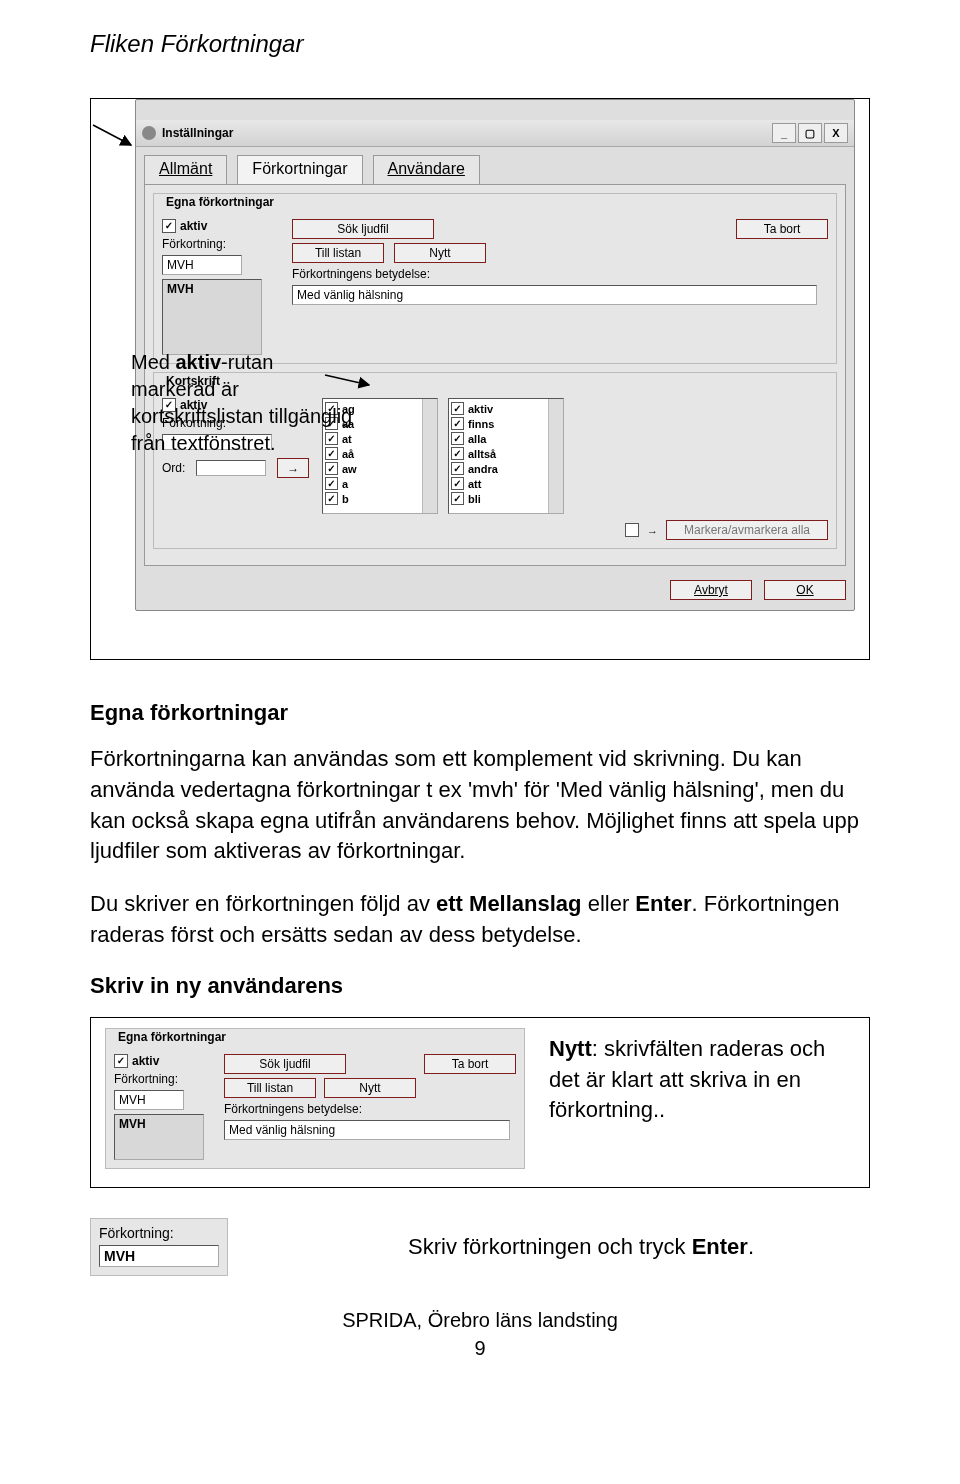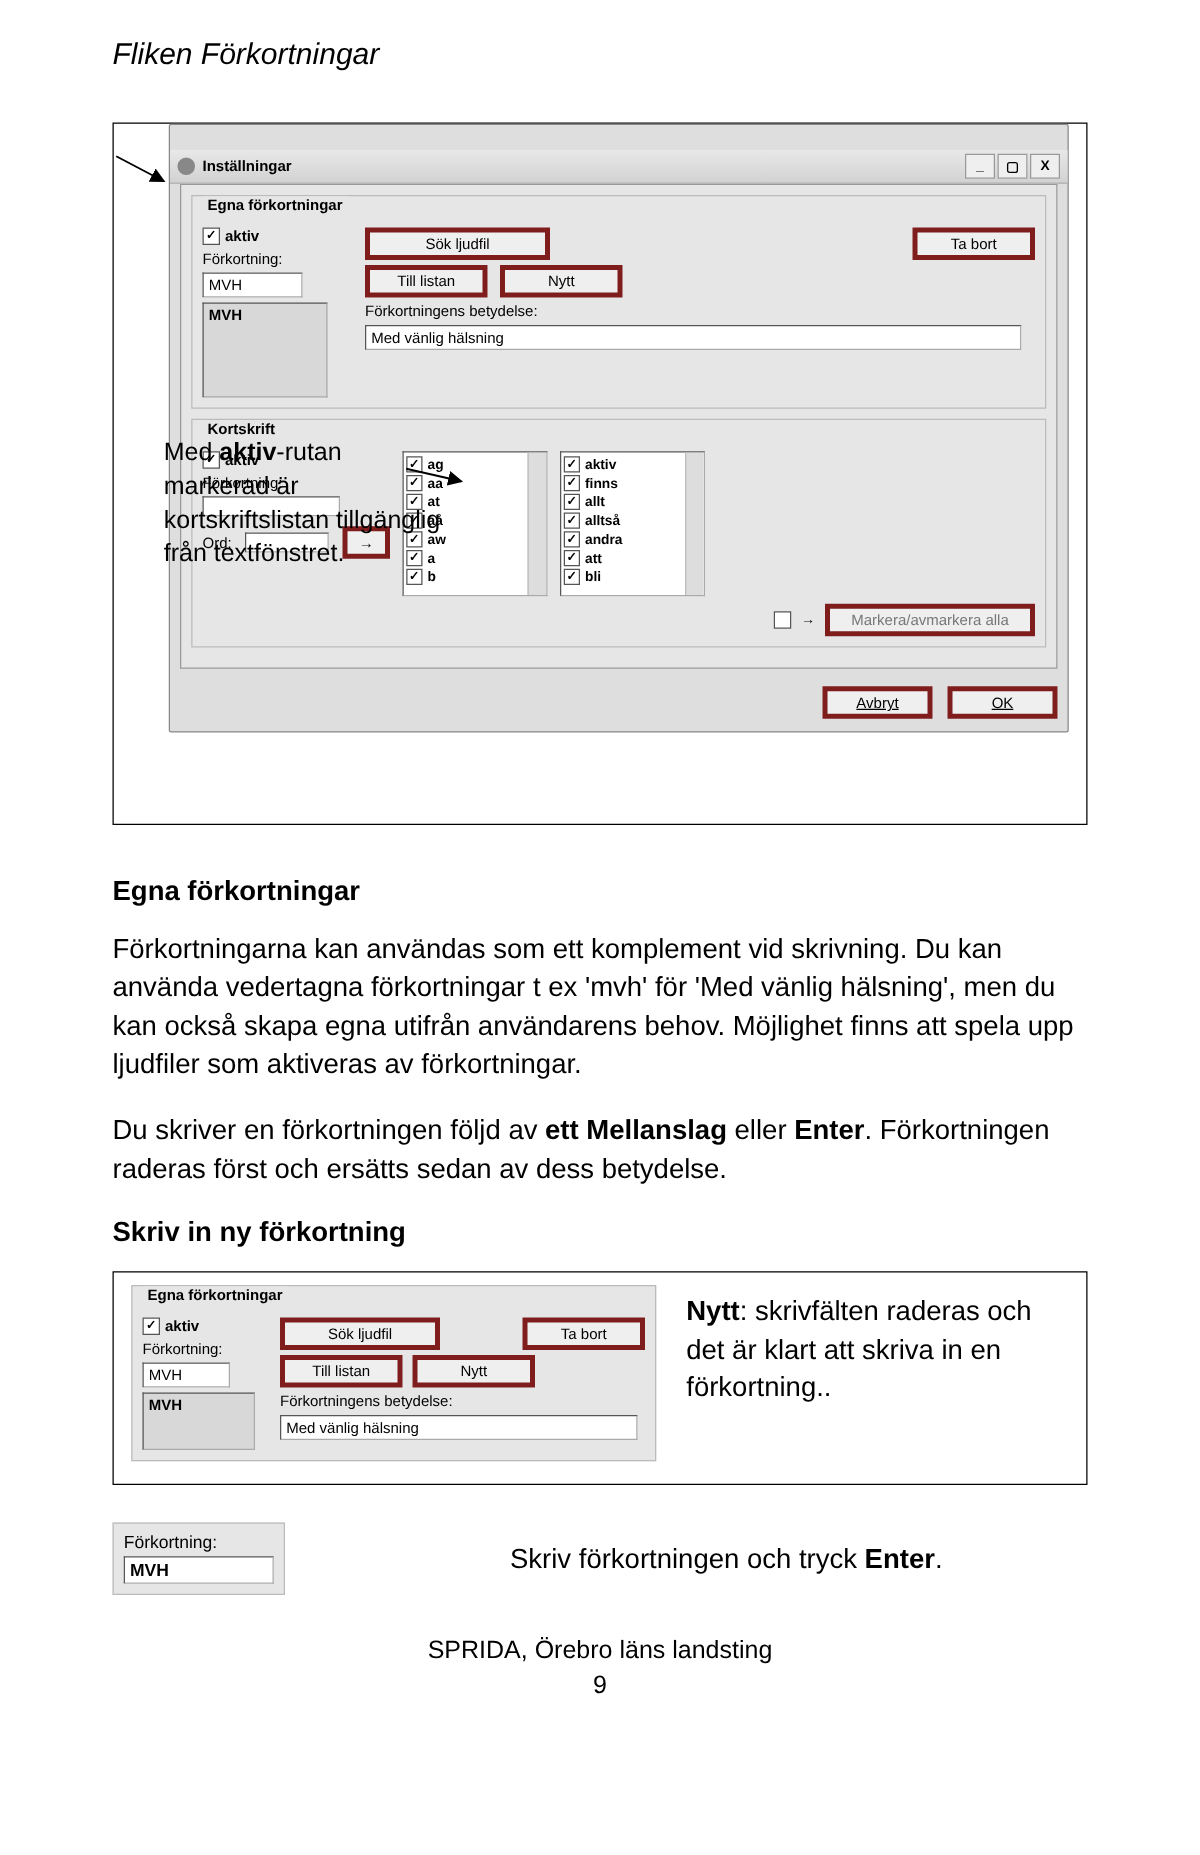--- a/index.html
+++ b/index.html
@@ -123,21 +123,21 @@
     display: flex;
     align-items: center;
     gap: 8px;
     font-size: 12px;
   }
   .lbl { font-size: 12px; font-weight: normal; }
   .btn {
     font-size: 12px;
     padding: 2px 10px;
     background: #efefef;
-    border: 4px solid #7f1d1d;
+    border: 1px solid #7f1d1d;
     min-width: 70px;
     text-align: center;
   }
   .input {
     font-family: Tahoma, Arial;
     font-size: 12px;
     background: #fff;
     border: 1px inset #aaa;
     padding: 2px 4px;
     min-height: 16px;
@@ -252,20 +252,25 @@
       </div>
       <div class="callout-graphic">
 
         <div class="win">
           <div class="win-titlebar">
             <span class="icon"></span>
             <span class="title">Inställningar</span>
             <span class="w-btn">_</span>
             <span class="w-btn">▢</span>
             <span class="w-btn">X</span>
+          </div>
+          <div class="tabs">
+            <div class="tab"><span>Allmänt</span></div>
+            <div class="tab active"><span>Förkortningar</span></div>
+            <div class="tab"><span>Användare</span></div>
           </div>
           <div class="panel">
 
             <div class="group">
               <span class="legend">Egna förkortningar</span>
               <div style="margin-top:-6px; display:flex; gap:10px;">
                 <div class="col" style="width:120px;">
                   <div class="cbwrap">
                     <span class="cb">✓</span>
                       <span>aktiv</span>
@@ -344,21 +349,21 @@
                       <div class="item">
                         <span class="cb">✓</span>
                         <span>aktiv</span>
                       </div>
                       <div class="item">
                         <span class="cb">✓</span>
                         <span>finns</span>
                       </div>
                       <div class="item">
                         <span class="cb">✓</span>
-                        <span>allt</span>
+                        <span>alla</span>
                       </div>
                       <div class="item">
                         <span class="cb">✓</span>
                         <span>alltså</span>
                       </div>
                       <div class="item">
                         <span class="cb">✓</span>
                         <span>andra</span>
                       </div>
                       <div class="item">
@@ -402,21 +407,21 @@
   </div>
 
   <h3 class="sub">Egna förkortningar</h3>
 
   <div class="bodytext">Förkortningarna kan användas som ett komplement vid skrivning. Du kan använda vedertagna förkortningar t ex 'mvh' för 'Med vänlig hälsning', men du kan också skapa egna utifrån användarens behov. Möjlighet finns att spela upp ljudfiler som aktiveras av förkortningar.</div>
 
   <div class="bodytext">
     <span>Du skriver en förkortningen följd av <b>ett Mellanslag</b> eller <b>Enter</b>. Förkortningen raderas först och ersätts sedan av dess betydelse.</span>
   </div>
 
-  <h3 class="sub">Skriv in ny förkortning</h3>
+  <h3 class="sub">Skriv in ny användarens</h3>
 
   <div class="second-box">
     <div class="left">
       <div class="group" style="background:#e6e6e6;">
         <span class="legend">Egna förkortningar</span>
         <div style="margin-top:-6px;display:flex;gap:10px;">
           <div class="col" style="width:100px;">
             <div class="cbwrap">
                 <span class="cb">✓</span>
                 <span>aktiv</span>

